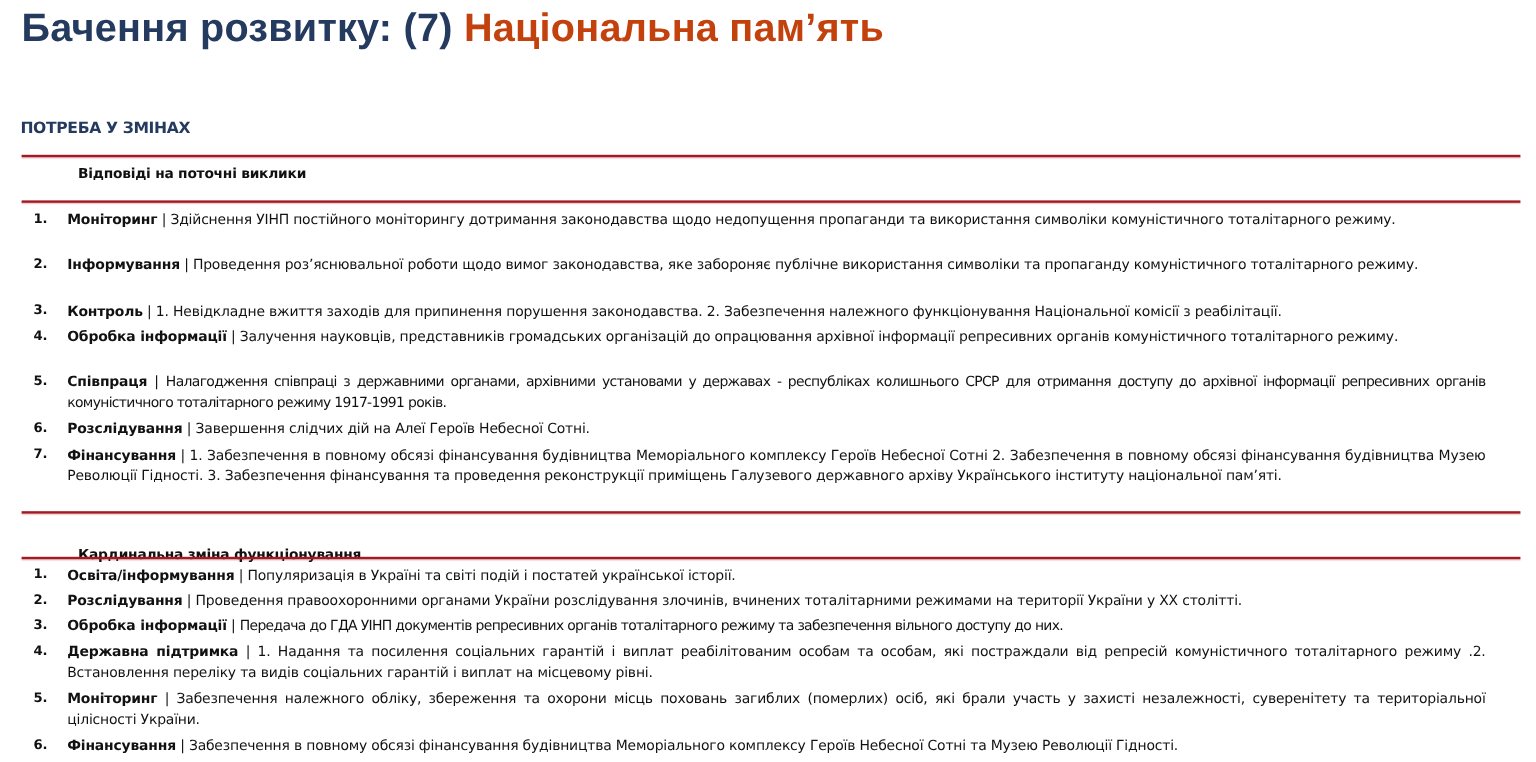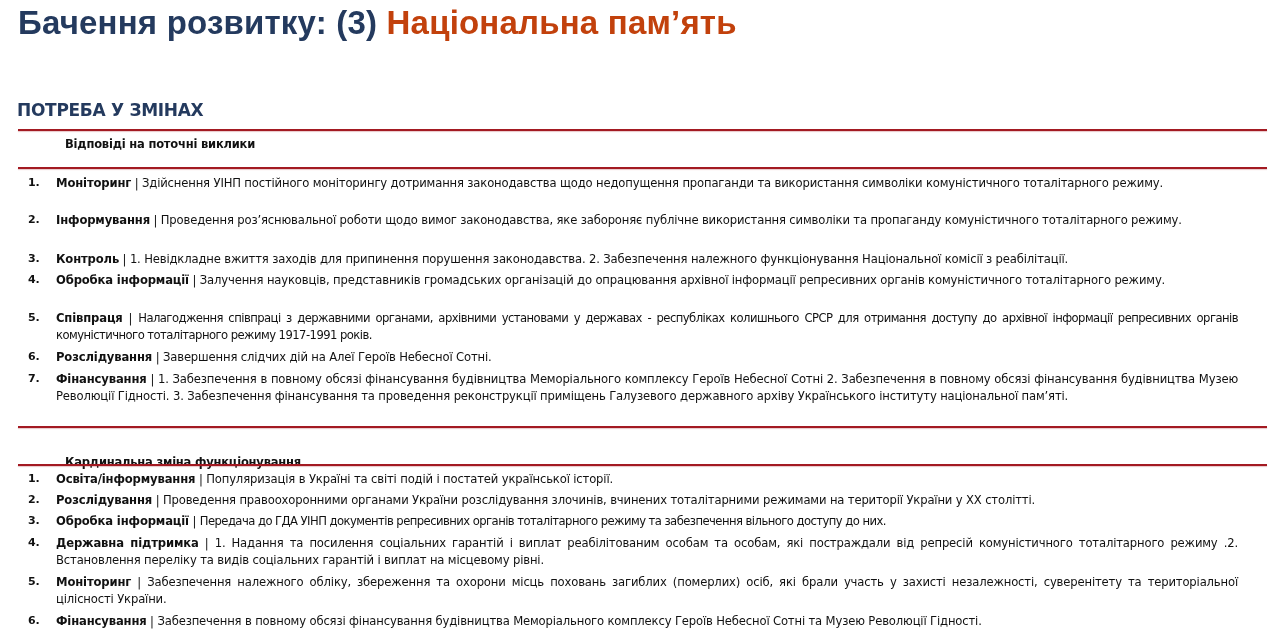--- a/index.html
+++ b/index.html
@@ -10,21 +10,21 @@
     .title {
       position: absolute; left: 18px; top: 4px;
       font-family: "Liberation Sans", sans-serif; font-weight: bold;
       font-size: 33px; letter-spacing: 0.2px; white-space: nowrap;
     }
     .title .part1 { color: #243a5e; }
     .title .part2 { color: #c2410c; }
     .section-heading {
       position: absolute; left: 17px; top: 100px;
       font-family: "DejaVu Sans", sans-serif; font-weight: bold;
-      font-size: 17px; color: #243a5e; letter-spacing: -0.3px;
+      font-size: 13px; color: #243a5e; letter-spacing: -0.3px;
     }
     .rule {
       position: absolute; left: 18px; width: 1249px; height: 2px;
       background: #a31a22; box-shadow: 0 1px 1px rgba(163,26,34,0.25);
     }
     .subheading {
       position: absolute; left: 29px;
       font-family: "DejaVu Sans", sans-serif; font-weight: bold;
       font-size: 11.5px; color: #111; letter-spacing: -0.2px; margin-left: 36px;
     }
@@ -39,21 +39,21 @@
     }
     .item .body { margin-left: 28px; text-align: justify; display: block; }
     .item .label { font-weight: bold; }
     .item .sep { }
     .item.bold-all .text { font-weight: normal; letter-spacing: -0.55px; }
   </style>
 </head>
 <body>
 
 <div class="title">
-  <span class="part1">Бачення розвитку: (3) </span><span class="part2">Національна пам’ять</span>
+  <span class="part1">Бачення розвитку: (7) </span><span class="part2">Національна пам’ять</span>
 </div>
 
 <div class="section-heading">ПОТРЕБА У ЗМІНАХ</div>
 
 <div class="rule" style="top:129px"></div>
 <div class="subheading" style="top:137px">Відповіді на поточні виклики</div>
 <div class="rule" style="top:167px"></div>
 
 <div>
   <div class="item" style="top:175px">

